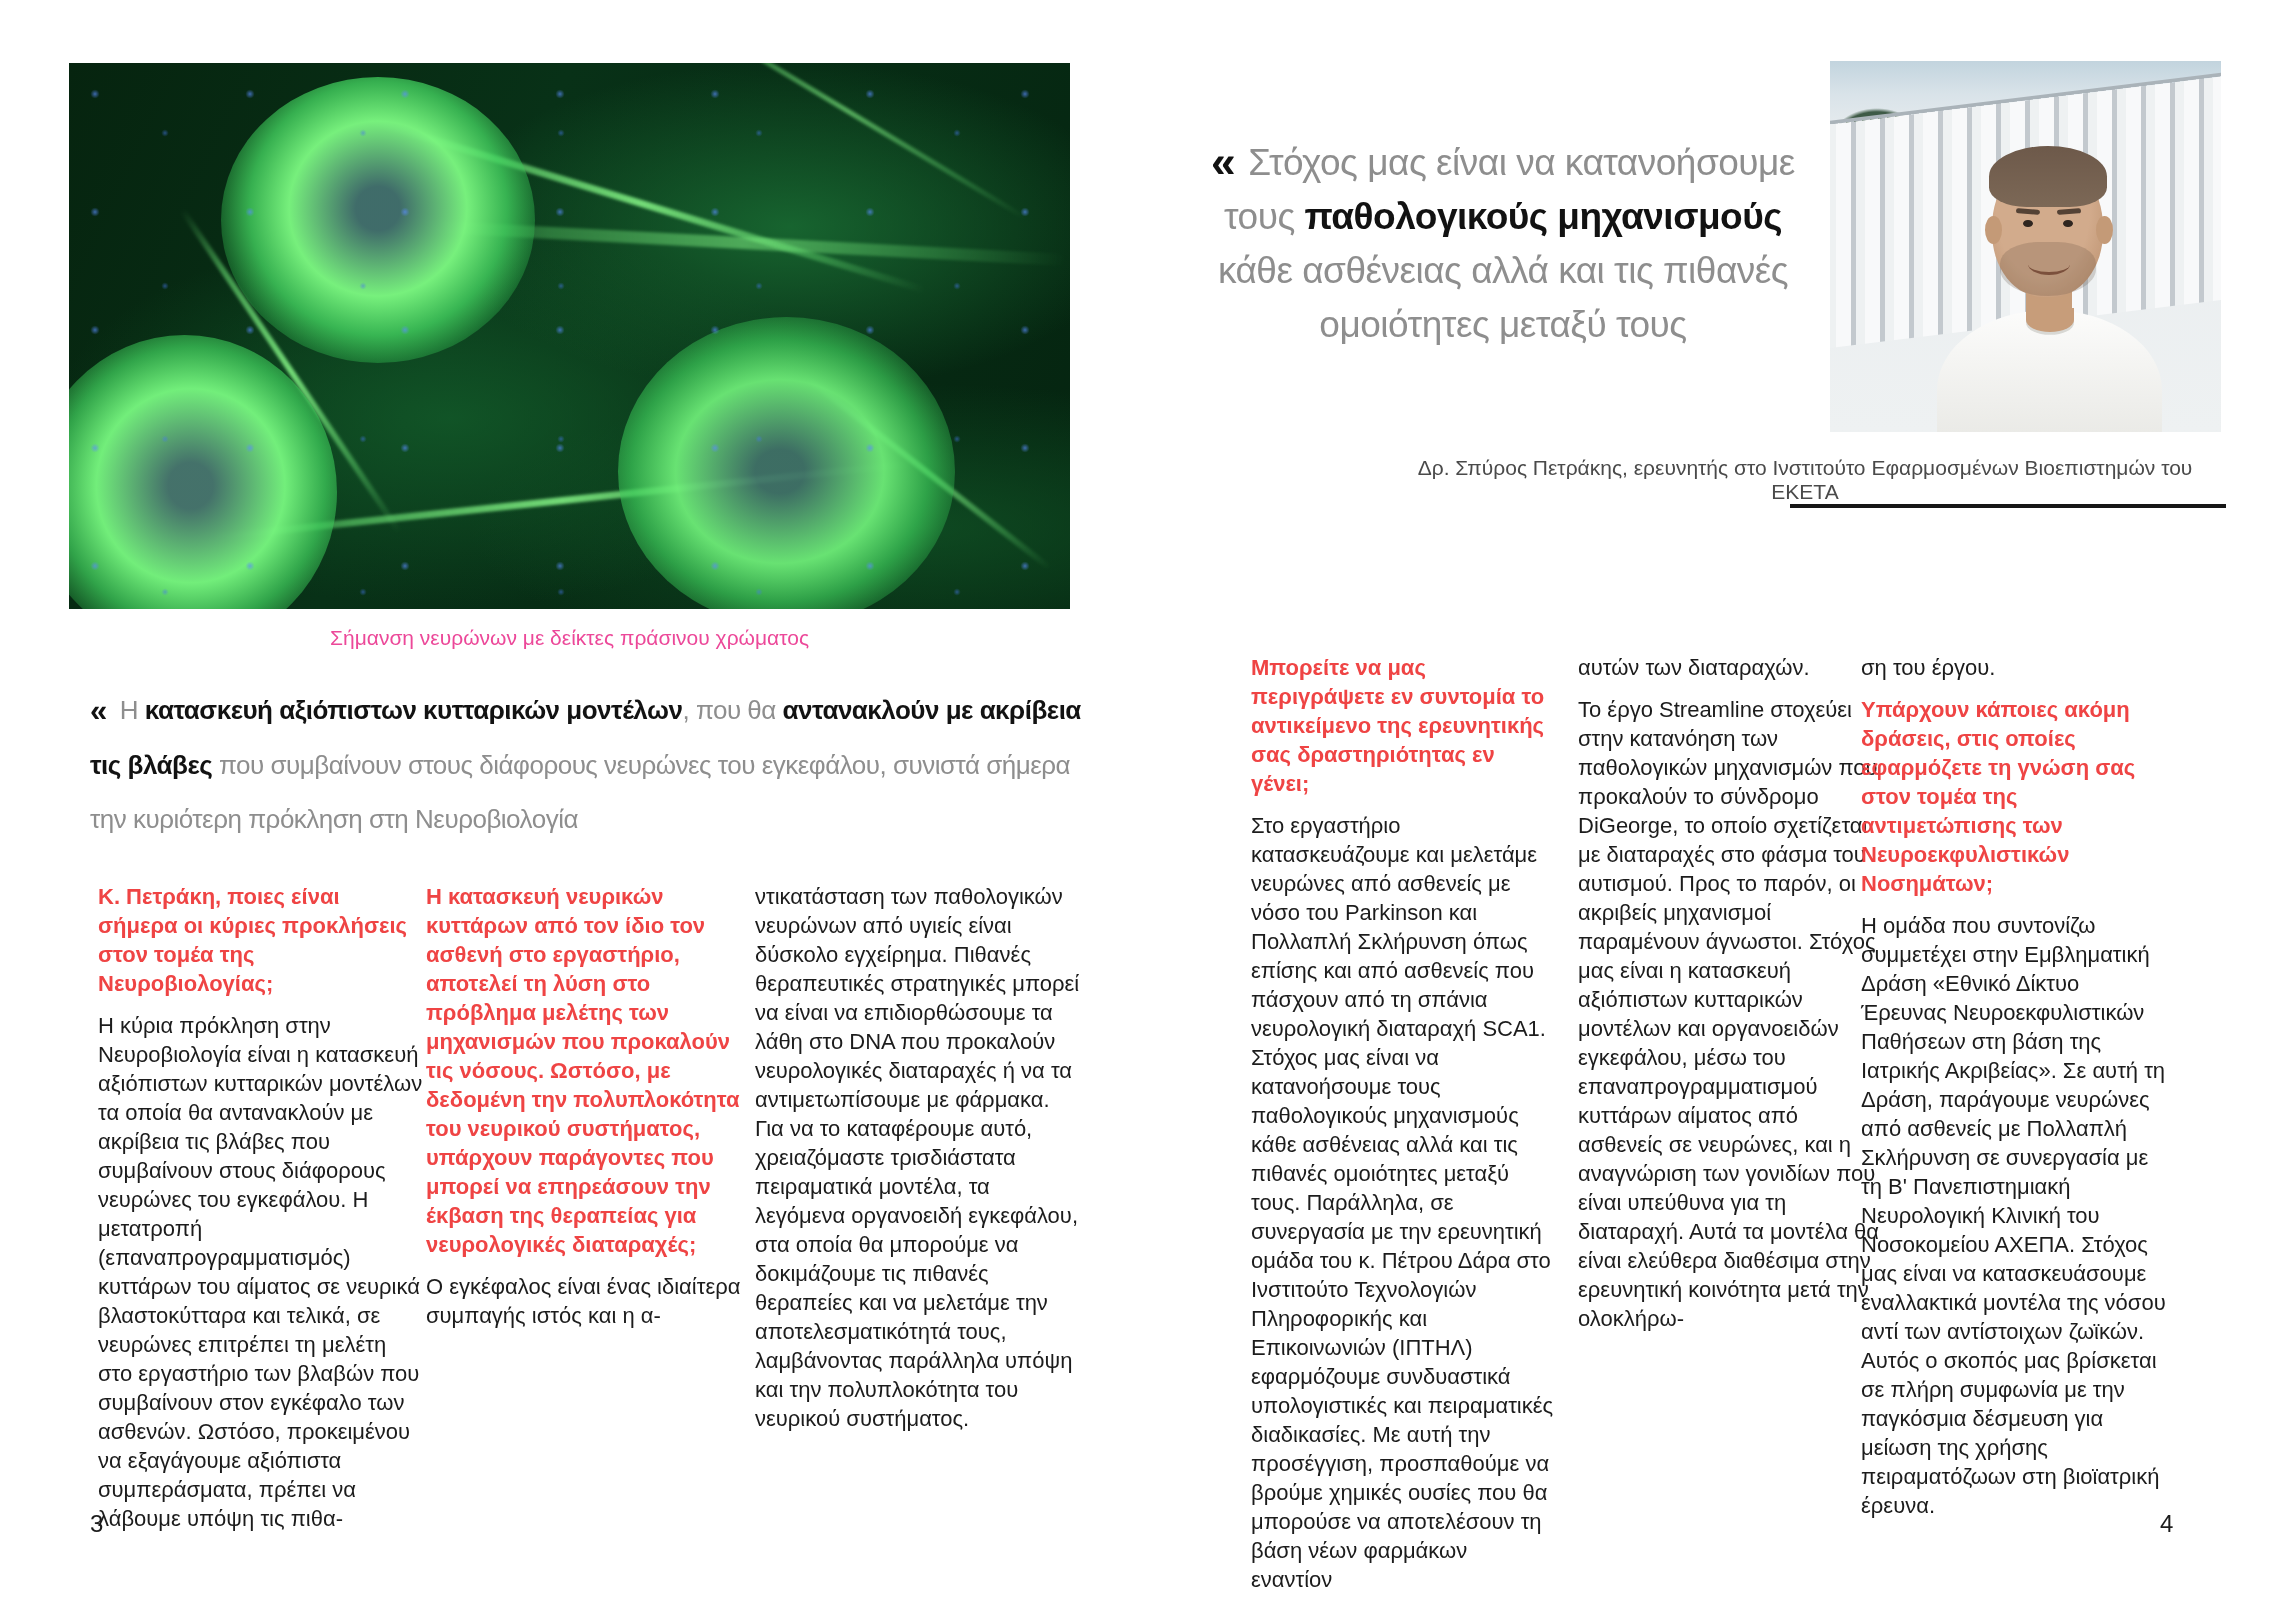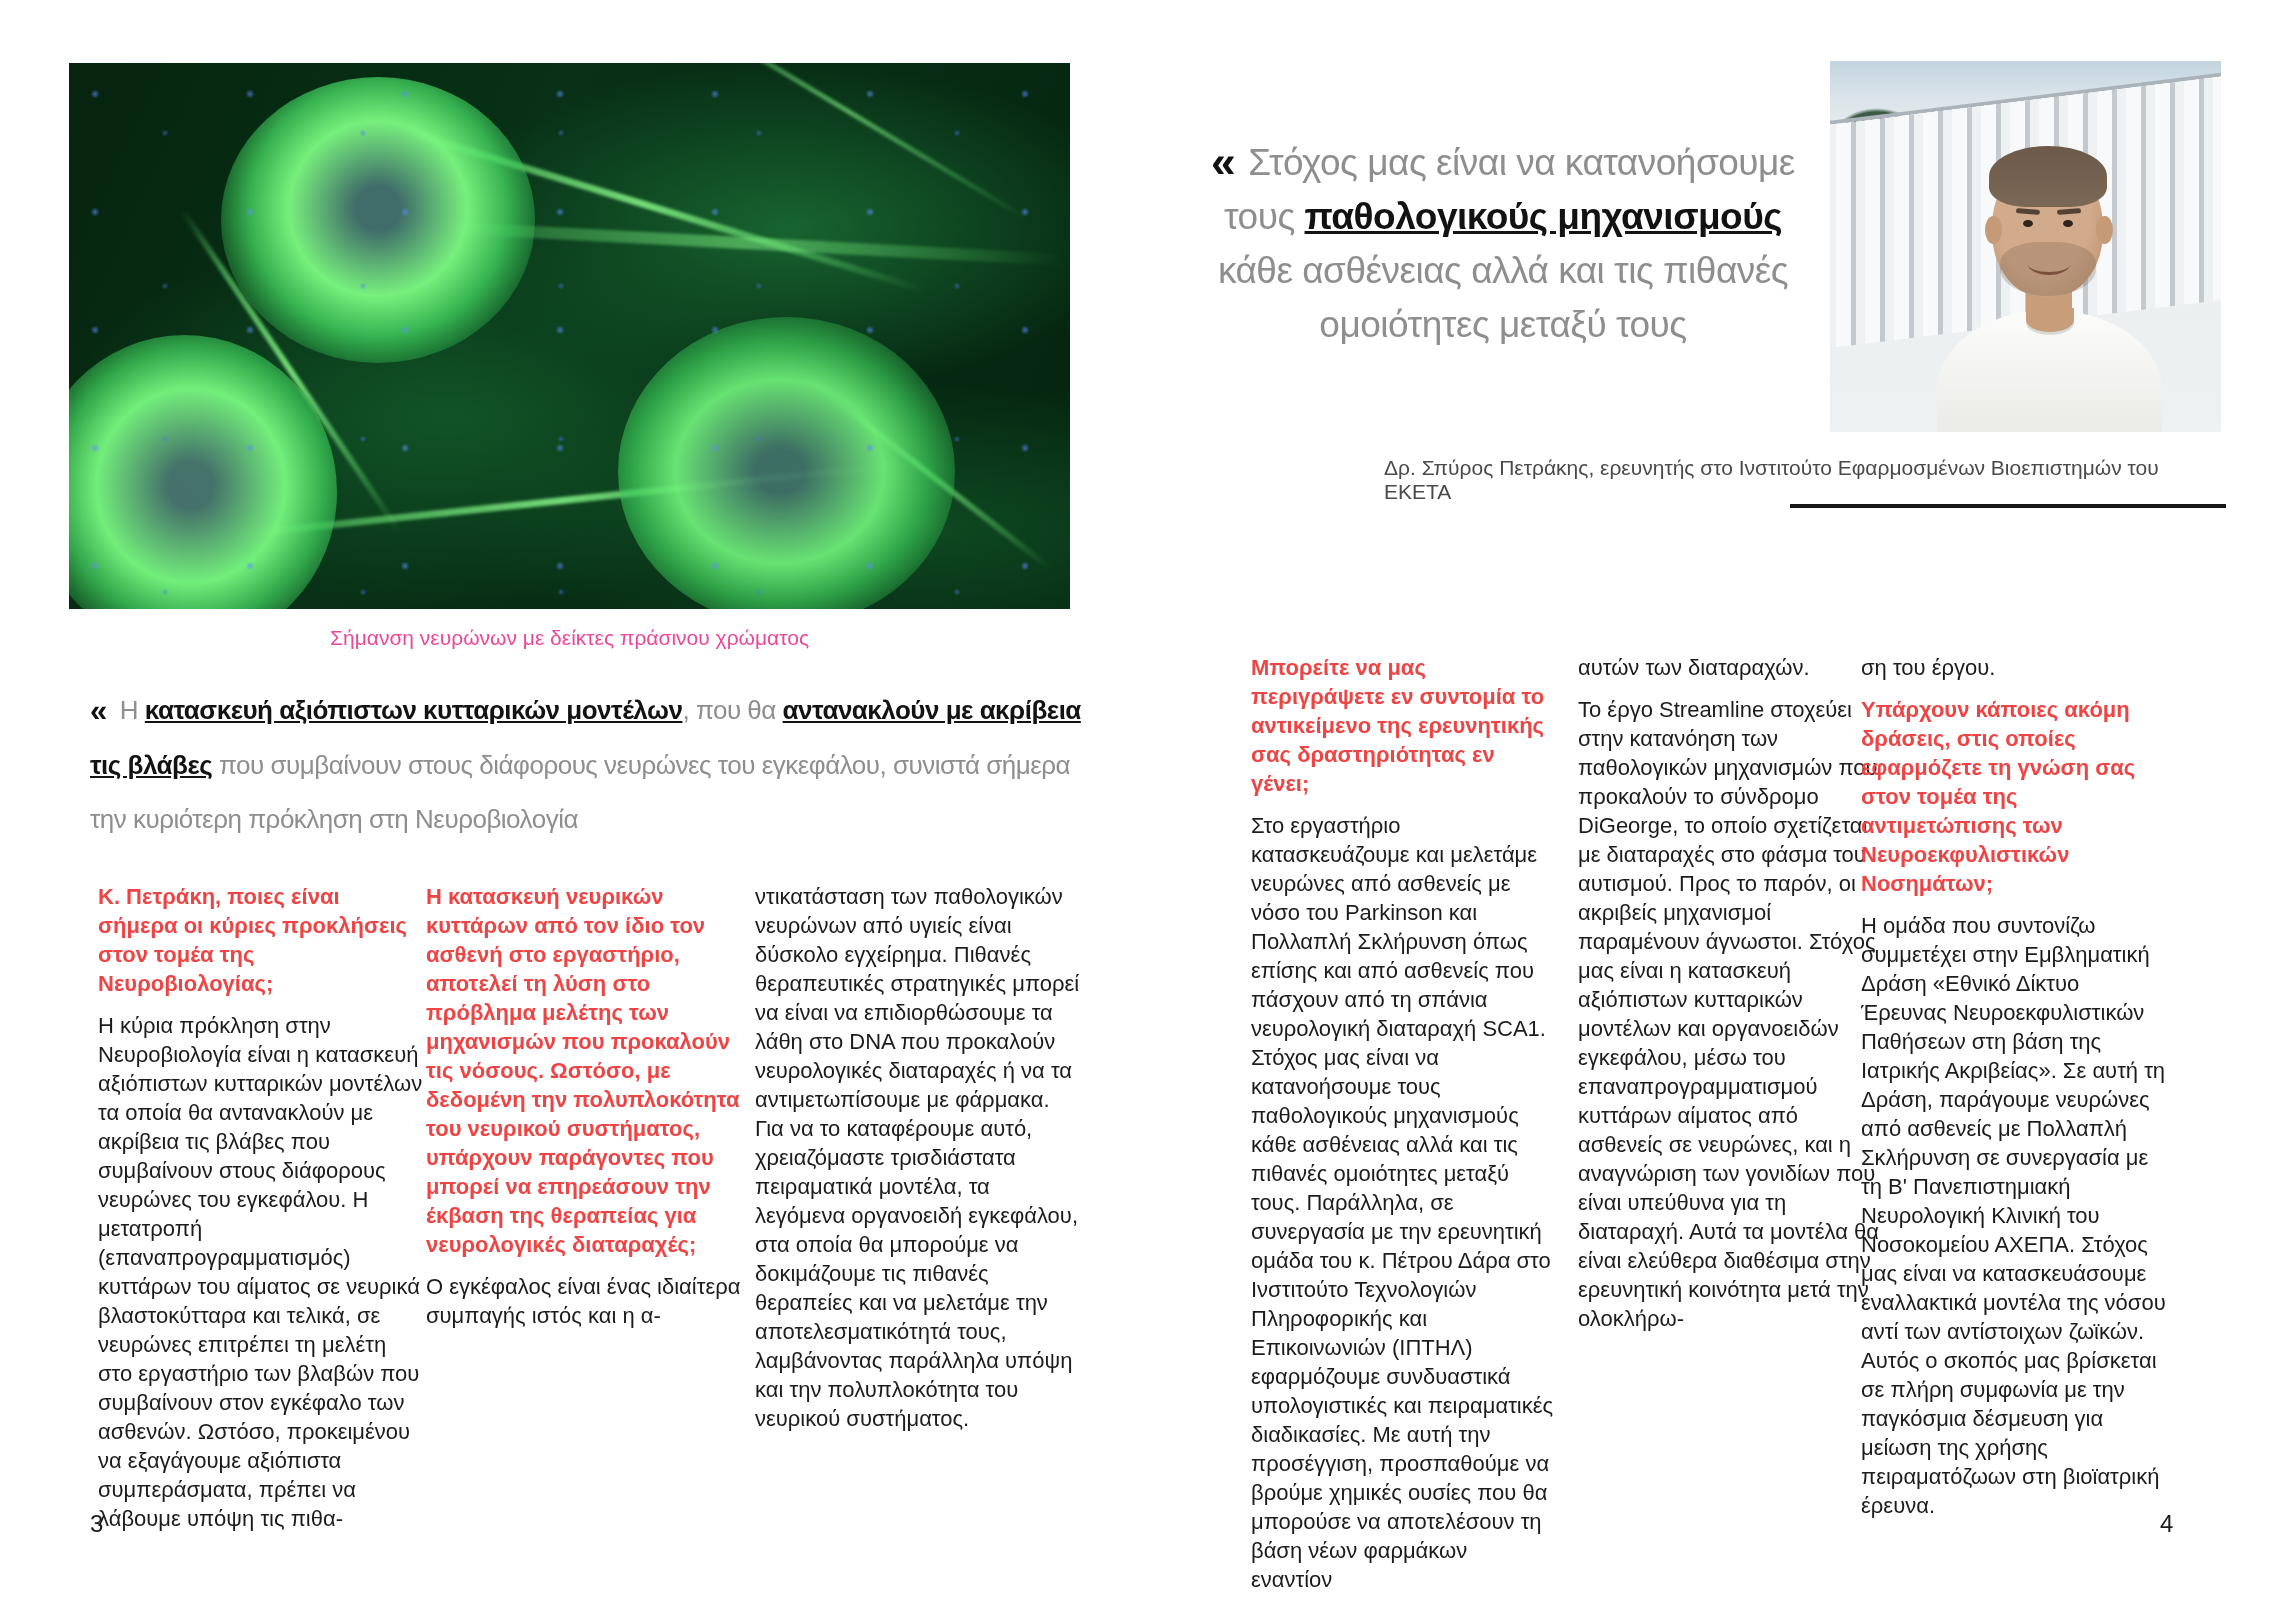--- a/index.html
+++ b/index.html
@@ -34,21 +34,21 @@
     background:radial-gradient(ellipse at 52% 48%, rgba(75,120,115,.9) 10%, rgba(120,248,128,.95) 42%, rgba(66,214,96,.7) 60%, rgba(38,162,66,.28) 75%, rgba(38,162,66,0) 85%);}
   .cell.c3{left:549px;top:254px;width:337px;height:309px;
     background:radial-gradient(ellipse at 48% 50%, rgba(70,118,112,.85) 10%, rgba(112,240,122,.92) 42%, rgba(62,208,92,.68) 60%, rgba(36,156,64,.26) 76%, rgba(36,156,64,0) 86%);}
 
   .img-caption{position:absolute;left:69px;top:626px;width:1001px;margin:0;text-align:center;
                font-size:21px;color:#ec4899;}
 
   
   .pq{letter-spacing:-0.5px;}
   .pq .qg{color:#8e8e8e;font-weight:400;}
-  .pq .qb{color:#121212;font-weight:700;text-decoration:underline;}
+  .pq .qb{color:#121212;font-weight:700;}
   .qmark{font-weight:700;color:#121212;font-size:1.2em;margin-right:13px;vertical-align:-1.8px;}
   .pq-left{position:absolute;left:90px;top:683px;width:995px;font-size:26px;line-height:54px;}
   .pq-right{position:absolute;left:1193px;top:135px;width:620px;font-size:37px;line-height:54px;text-align:center;}
 
   
   .col{position:absolute;text-align:left;}
   .col p{margin:0 0 13px 0;}
   .col p.q{font-weight:700;color:#ef4444;}
   .lcol{top:882px;width:327px;font-size:22px;line-height:29px;}
   .lc1{left:98px;} .lc2{left:426px;} .lc3{left:755px;width:325px;}
@@ -85,21 +85,21 @@
   .eye{position:absolute;top:159px;width:10px;height:7.4px;border-radius:50%;background:#2f2620;}
   .eye.ley{left:193px;} .eye.rey{left:233px;}
   .smile{position:absolute;left:198px;top:192px;width:42px;height:18.5px;border-radius:0 0 50% 50%;
          border-bottom:3.7px solid #7b503c;}
   .neck{position:absolute;left:196px;top:227px;width:46px;height:31px;background:#c79d7a;}
   .shirt{position:absolute;left:107px;top:249px;width:225px;height:138px;
          background:linear-gradient(#fcfcfb,#e8e8e4);border-radius:50% 50% 0 0 / 58% 58% 0 0;}
   .collar{position:absolute;left:196px;top:247px;width:48px;height:24px;border-radius:0 0 50% 50%;background:#c79d7a;
           box-shadow:0 2.8px 0 #d8d8d4;}
 
-  .photo-caption{position:absolute;left:1384px;top:456px;width:842px;margin:0;text-align:left;
+  .photo-caption{position:absolute;left:1384px;top:456px;width:842px;margin:0;text-align:center;
                  font-size:21px;color:#4a4a4a;}
   .caption-rule{position:absolute;left:1790px;top:504px;width:436px;height:3.7px;background:#161616;}
 </style>
 </head>
 <body>
 
 <div class="spread">
 
   <section>
 

